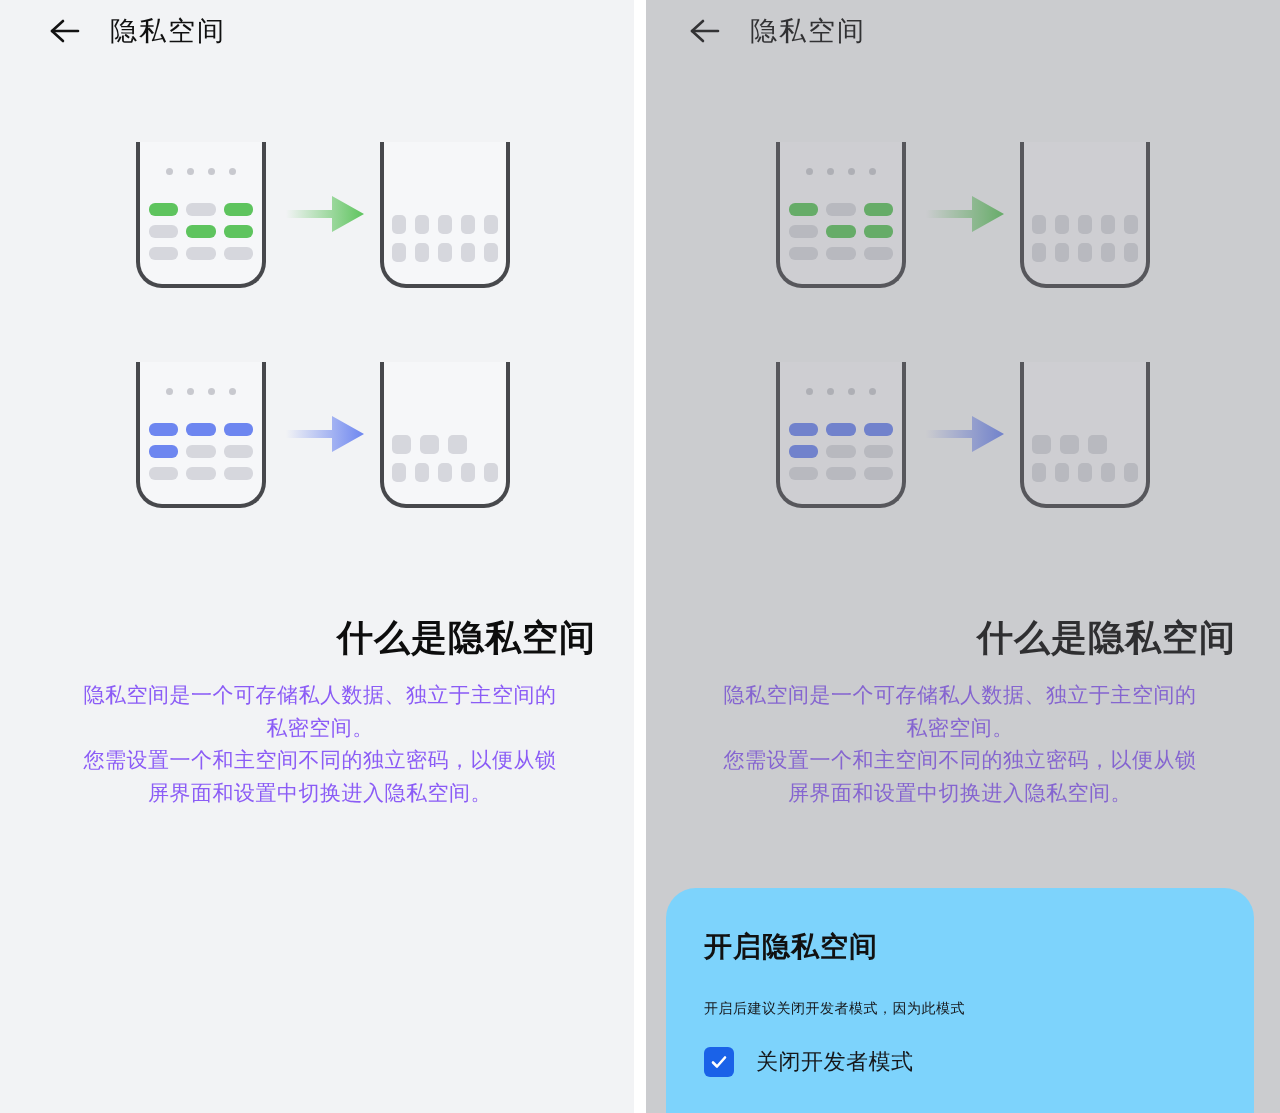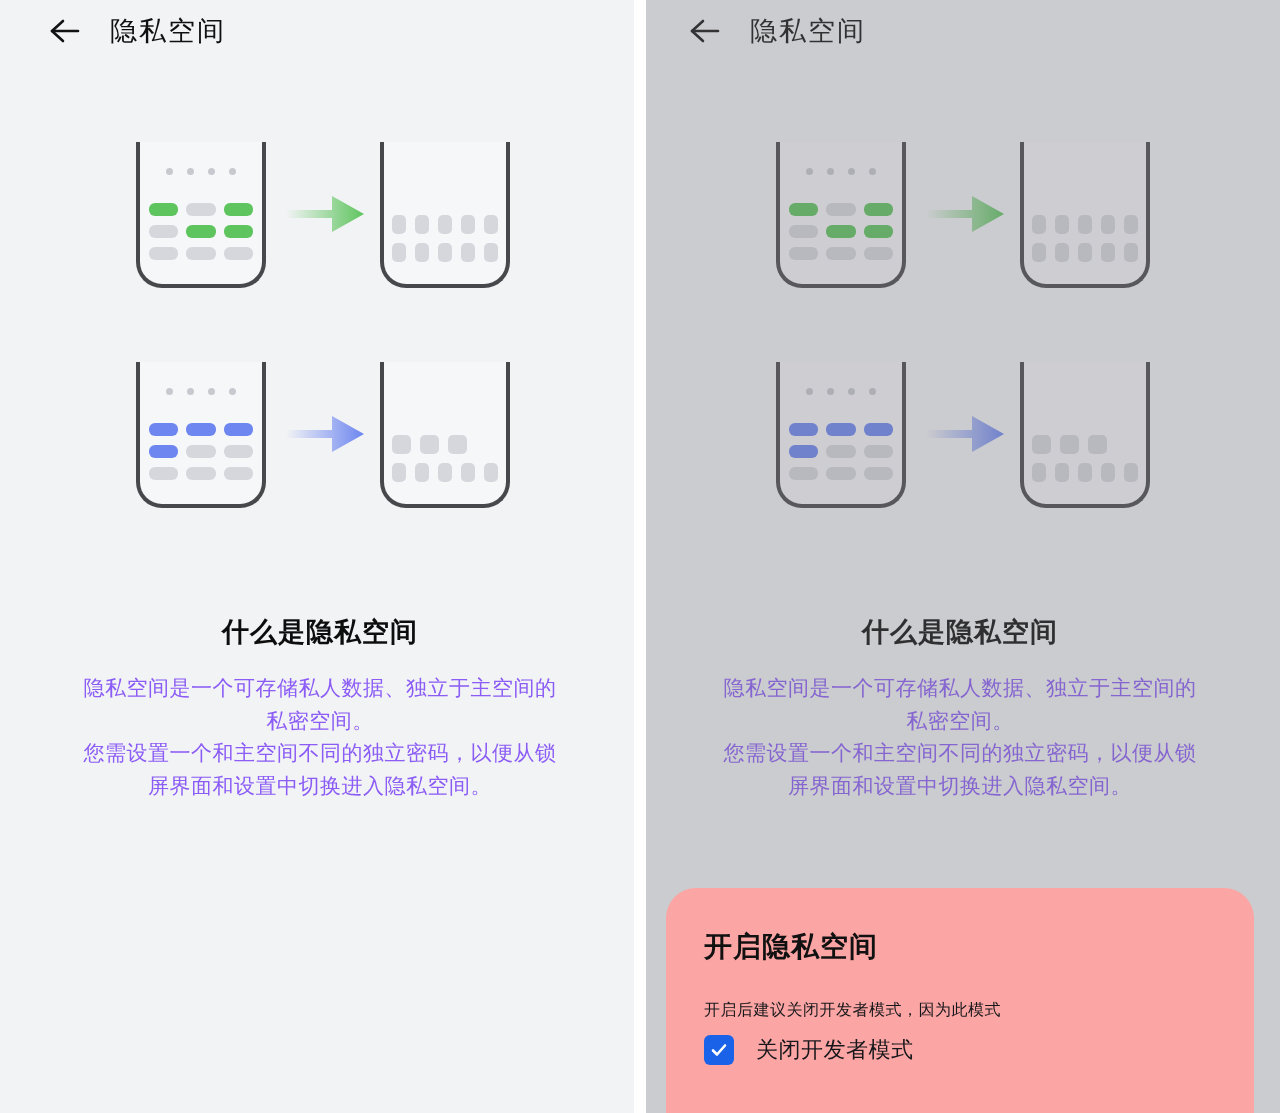--- a/index.html
+++ b/index.html
@@ -84,42 +84,42 @@
   .arrow {
     position:absolute; left:286px; top:44px; width:80px; height:56px;
   }
 
   
   .textblock {
     position:absolute; left:0; width:640px; top:614px;
     text-align:center; padding:0 44px;
   }
   .section-title {
-    font-size:27px; color:#0d0d0d; letter-spacing:1px;
-    font-weight:700; margin-bottom:22px;
+    font-size:36px; color:#0d0d0d; letter-spacing:1px;
+    font-weight:700; margin-bottom:16px;text-align:right;
   }
   .section-para {
     font-size:21px; color:#8b5cf6; line-height:1.55; letter-spacing:0.5px;
   }
 
   
   .dialog {
     position:absolute; z-index:10;
     left:26px; width:588px; top:888px; height:225px;
-    background:#fca5a5;
+    background:#7dd3fc;
     border-radius:30px 30px 0 0;
     padding:40px 38px 0 38px;
   }
   .dialog-title {
     font-size:28px; color:#111111; font-weight:700;
     letter-spacing:1px; margin-bottom:32px;
   }
   .dialog-body {
-    font-size:16px; color:#16171a; line-height:1.5; letter-spacing:0.5px;
-    margin-bottom:13px;
+    font-size:14px; color:#16171a; line-height:1.5; letter-spacing:0.5px;
+    margin-bottom:28px;
   }
   .checkrow { display:flex; align-items:center; gap:22px; }
   .checkbox {
     width:30px; height:30px; border-radius:6px; background:#1a62e8;
     display:flex; align-items:center; justify-content:center; flex:none;
   }
   .check-label { font-size:22px; color:#16171a; letter-spacing:0.5px; }
 </style>
 </head>
 <body>

